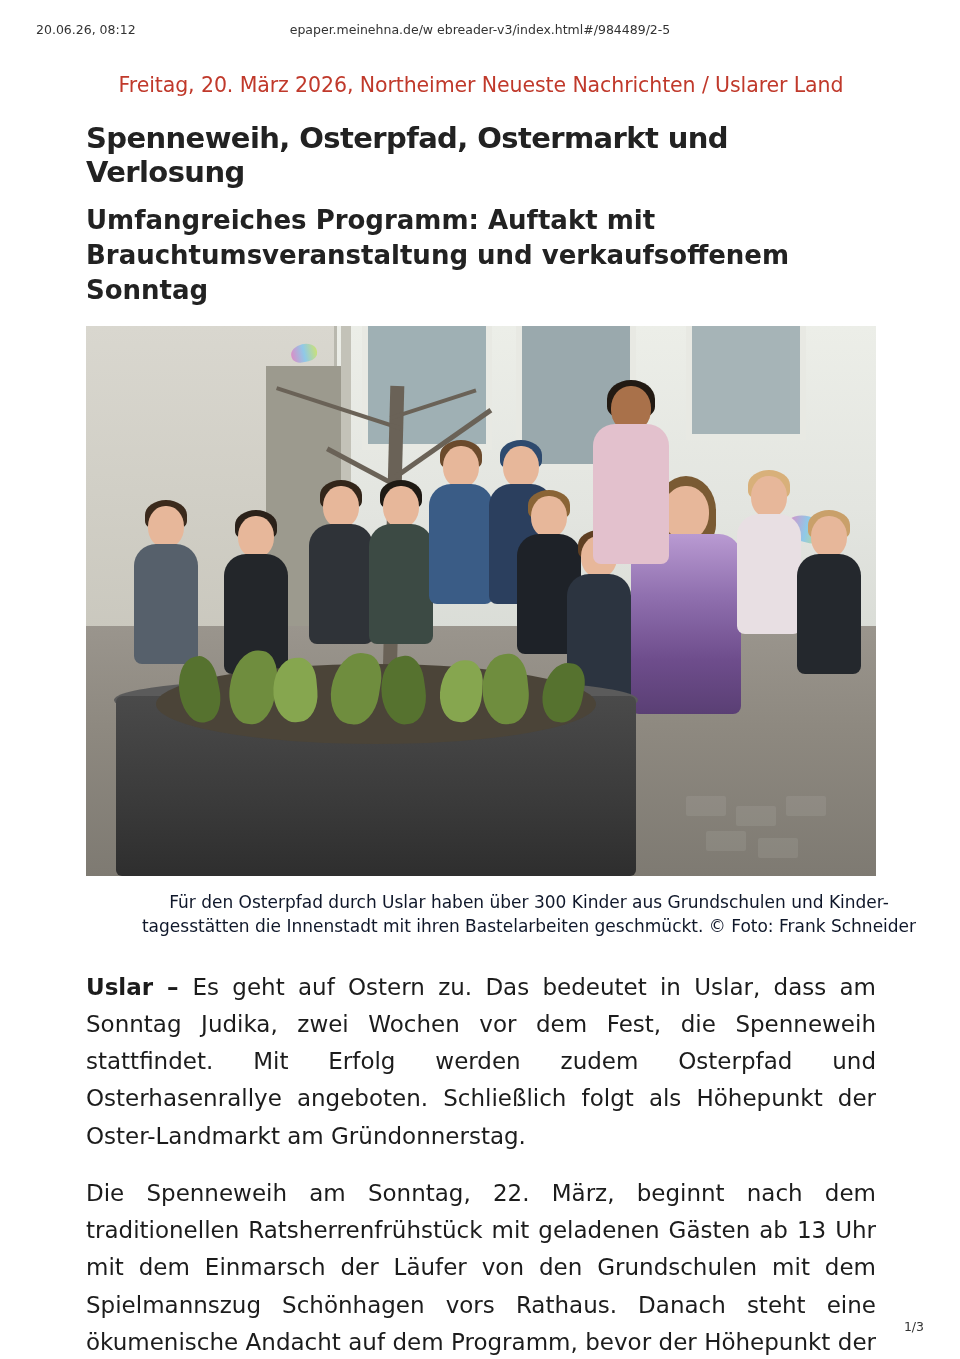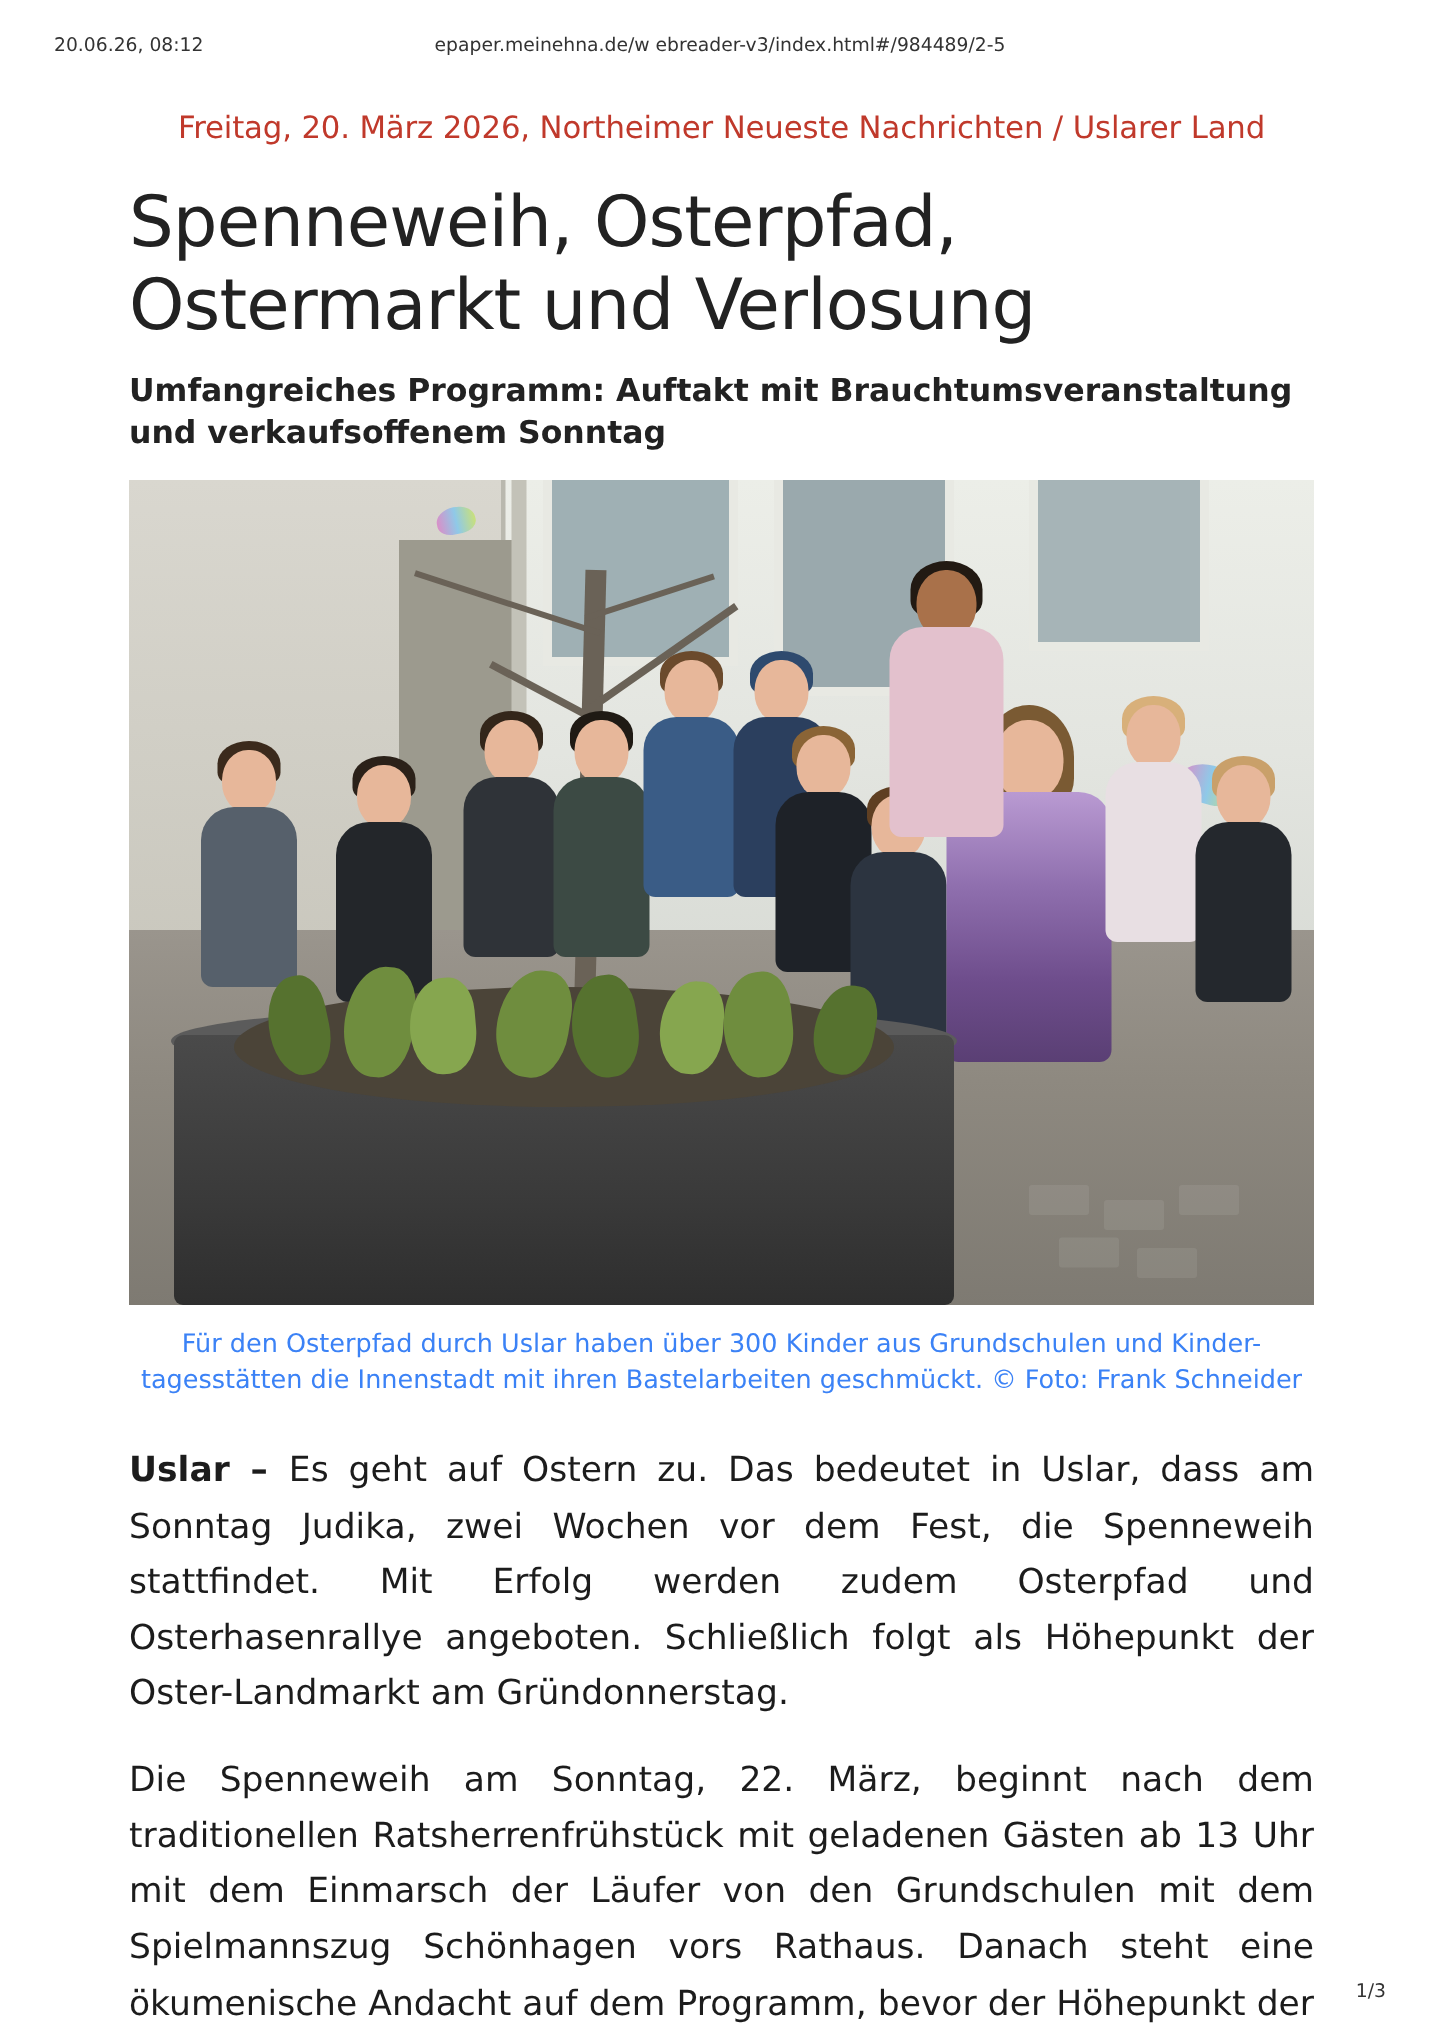--- a/index.html
+++ b/index.html
@@ -83,31 +83,31 @@
     font-size: 20.5px;
     color: #c0392b;
     line-height: 1.3;
     margin-bottom: 22px;
     font-weight: 400;
     letter-spacing: -0.1px;
     text-align: center;
   }
 
   .headline {
-    font-size: 47px;
-    font-weight: normal;
+    font-size: 29px;
+    font-weight: bold;
     color: #222222;
     line-height: 1.18;
     letter-spacing: -0.6px;
     margin: 0 0 14px 0;
     max-width: 770px;
   }
 
   .subhead {
-    font-size: 21px;
+    font-size: 26px;
     font-weight: bold;
     color: #222222;
     line-height: 1.35;
     margin: 0 0 18px 0;
     max-width: 780px;
   }
 
   
   .photo-wrap {
     width: 790px;
@@ -245,22 +245,23 @@
     border-radius: 50% 50% 40% 40%;
     transform: rotate(-12deg);
   }
 
   
   .caption {
     width: 790px;
     margin-top: 14px;
     font-size: 17px;
     line-height: 1.42;
-    color: #3b82f6;
+    color: #0f172a;
     text-align: center;
+    margin-left: 48px;
   }
 
   
   .article {
     margin-top: 30px;
     width: 790px;
   }
   .article p {
     font-size: 23px;
     line-height: 1.62;

